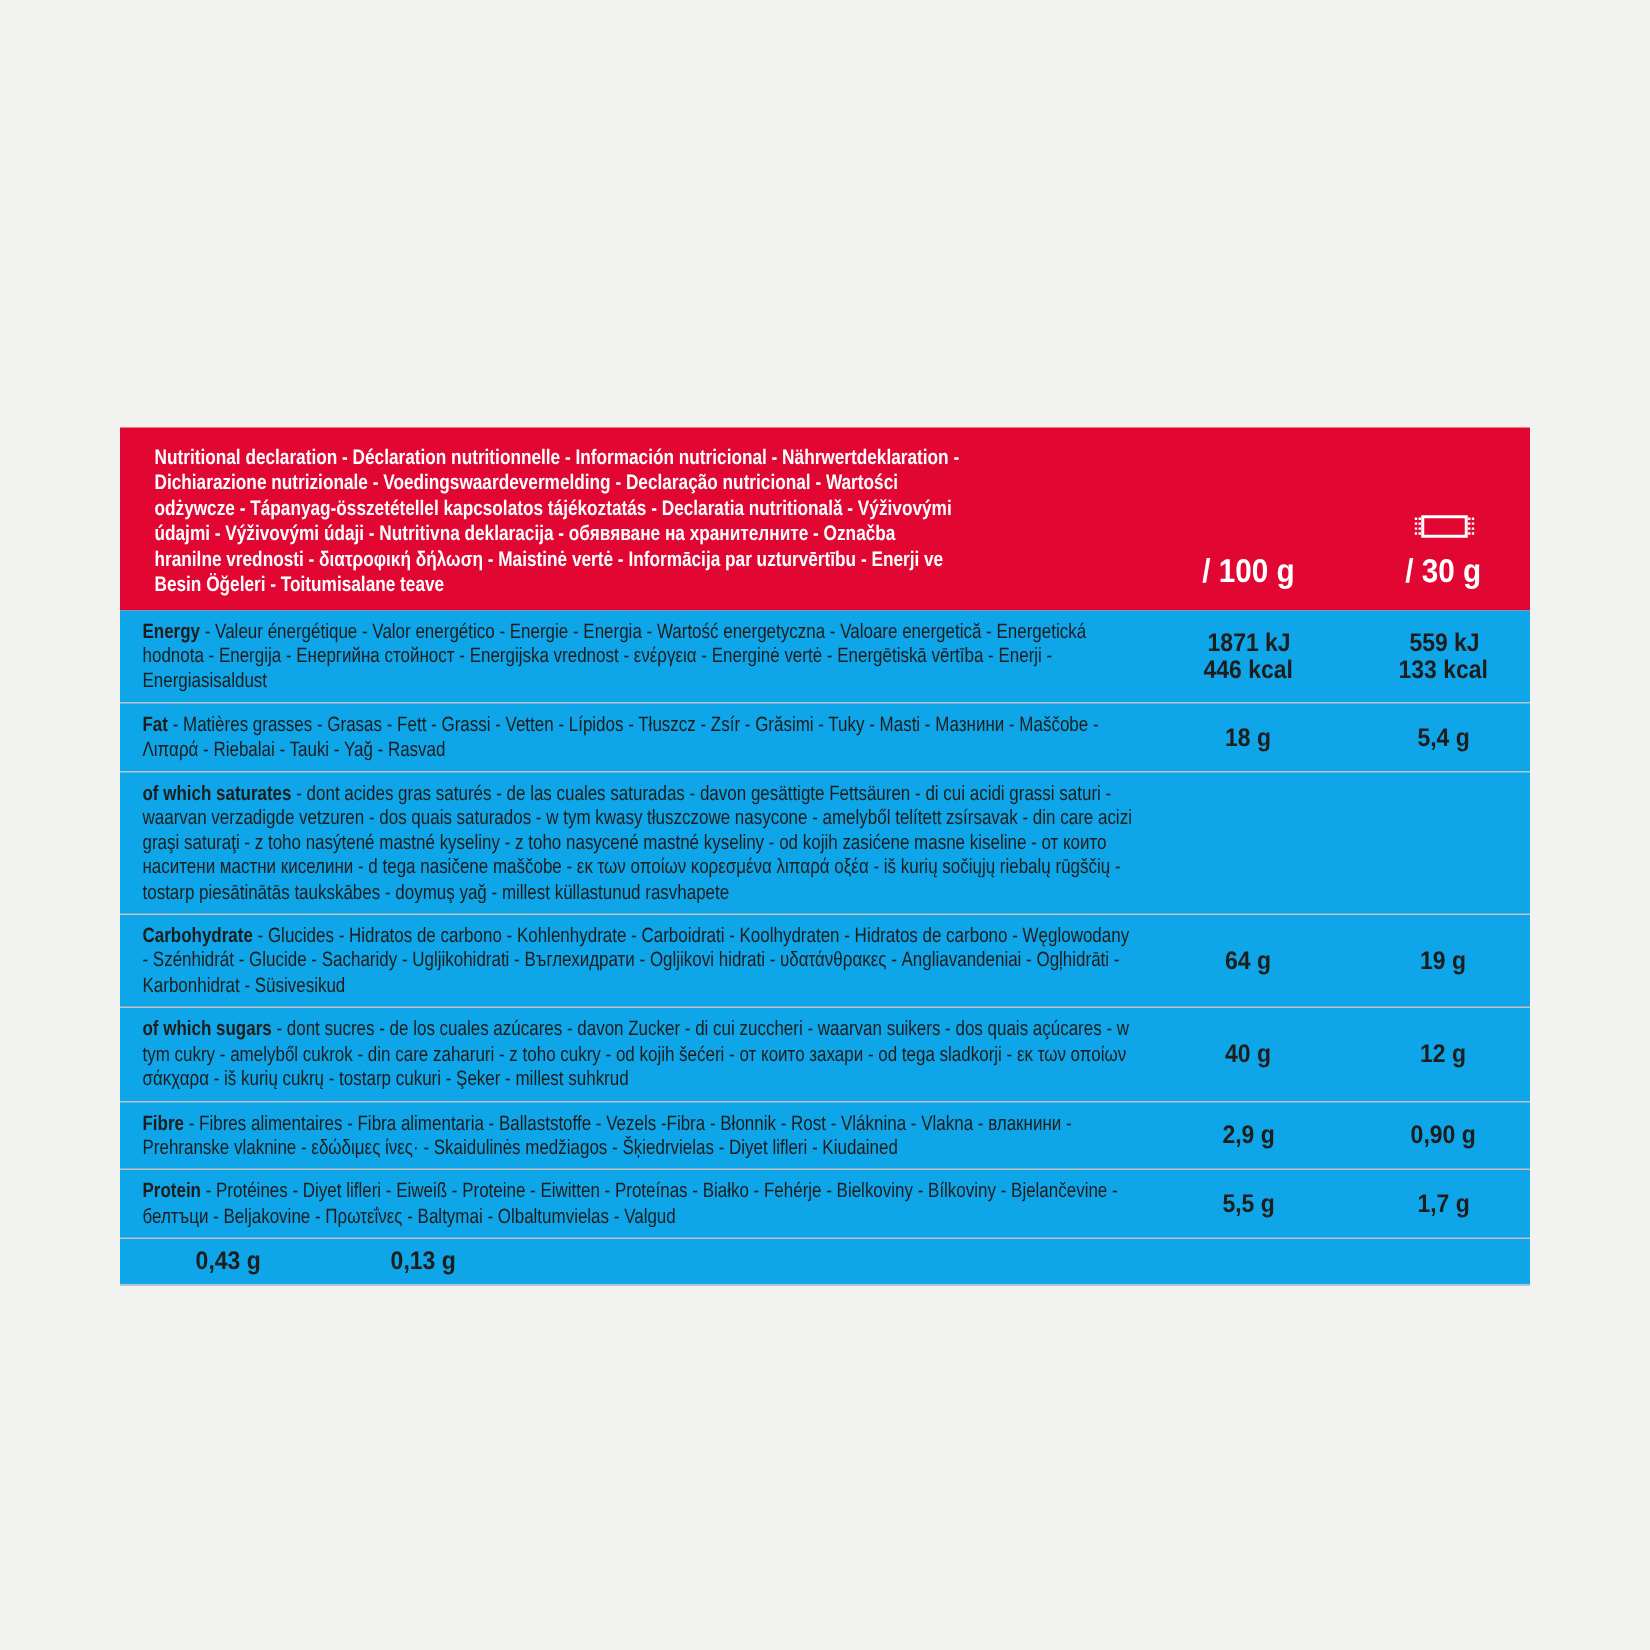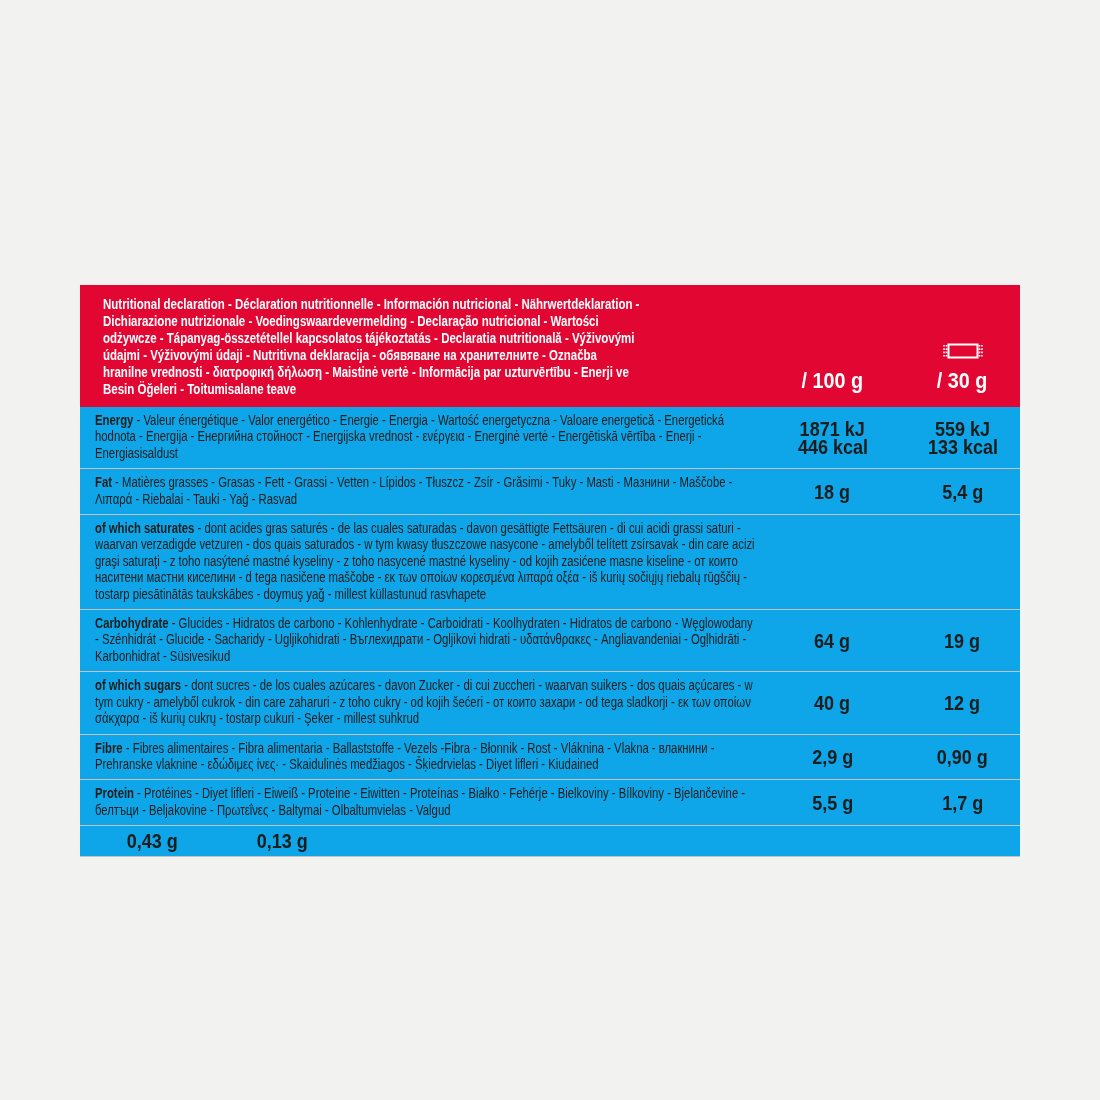--- a/index.html
+++ b/index.html
@@ -77,21 +77,21 @@
     line-height: 16.4px;
     font-weight: normal;
   }
   .label-inner .term { font-weight: bold; }
   .val-cell {
     display: flex;
     flex-direction: column;
     justify-content: center;
     align-items: center;
     font-weight: bold;
-    font-size: 20px;
+    font-size: 17px;
     line-height: 18px;
     align-self: stretch;
   }
   .val-cell.c100 { width: 145px; }
   .val-cell.c30  { width: 115px; }
   .val-line { white-space: nowrap; transform: scaleX(0.9); }
 </style>
 </head>
 <body style="background: rgb(242, 242, 240);">
 

